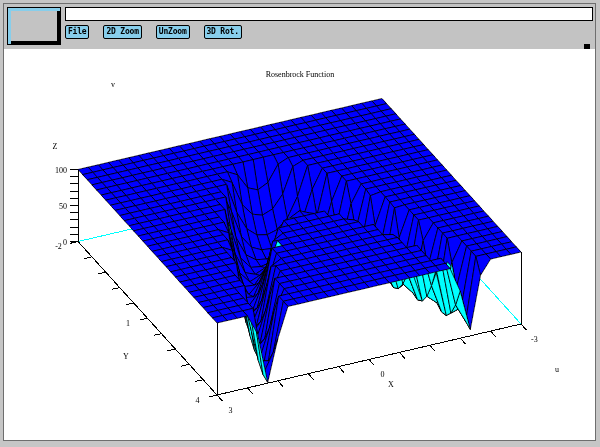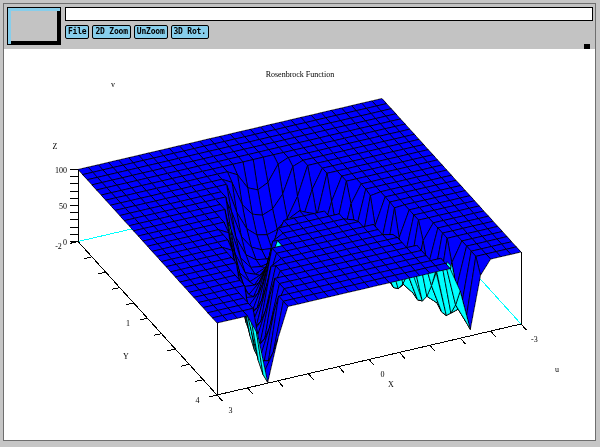--- a/index.html
+++ b/index.html
@@ -7,21 +7,21 @@
        font-family:"DejaVu Sans Mono",monospace;}
   .app{position:absolute;left:4px;top:4px;width:591px;height:436px;background:#c3c3c3;
        outline:1px solid #6e6e6e;}
   .toolbar{position:absolute;left:0;top:0;width:100%;height:45px;background:#c3c3c3;}
   .icon-panel{position:absolute;left:3px;top:3px;width:52px;height:36px;background:#87ceeb;
        border:1px solid #000;}
   .icon-inner{position:absolute;left:3px;top:3px;right:0;bottom:0;background:#c3c3c3;
        border-right:3px solid #000;border-bottom:3px solid #000;}
   .message-bar{position:absolute;left:61px;top:2.5px;width:526px;height:12px;background:#fff;
        border:1.5px solid #000;}
-  .btn-row{position:absolute;left:61px;top:21px;height:14px;display:flex;gap:3px;}
+  .btn-row{position:absolute;left:61px;top:21px;height:14px;display:flex;gap:14px;}
   .tbtn{height:14px;box-sizing:border-box;background:#87ceeb;border:1px solid #000;
        border-radius:2px;font:bold 8px "DejaVu Sans Mono",monospace;color:#000;
        padding:0 2px;line-height:11px;display:inline-block;letter-spacing:-0.2px;}
   .status-square{position:absolute;left:580px;top:40px;width:6px;height:6px;background:#000;}
   .canvas{position:absolute;left:0;top:45px;width:591px;height:391px;background:#fff;}
   svg text{font-family:"Liberation Serif",serif;fill:#000;}
 </style>
 </head>
 <body>
 

